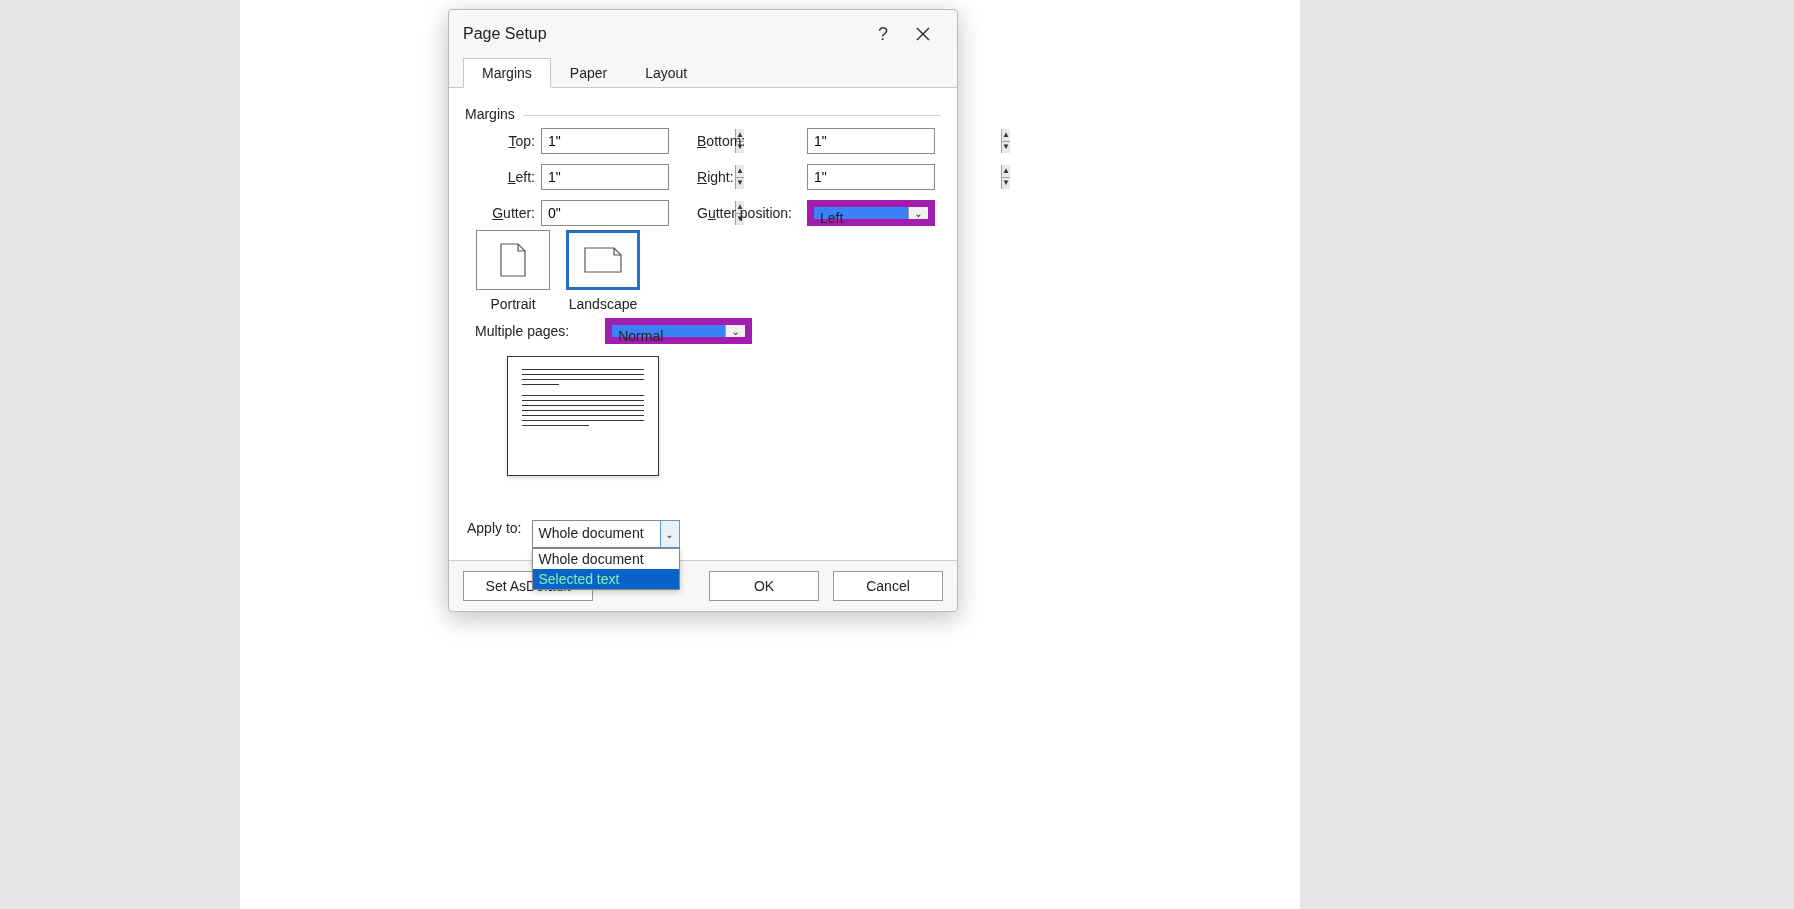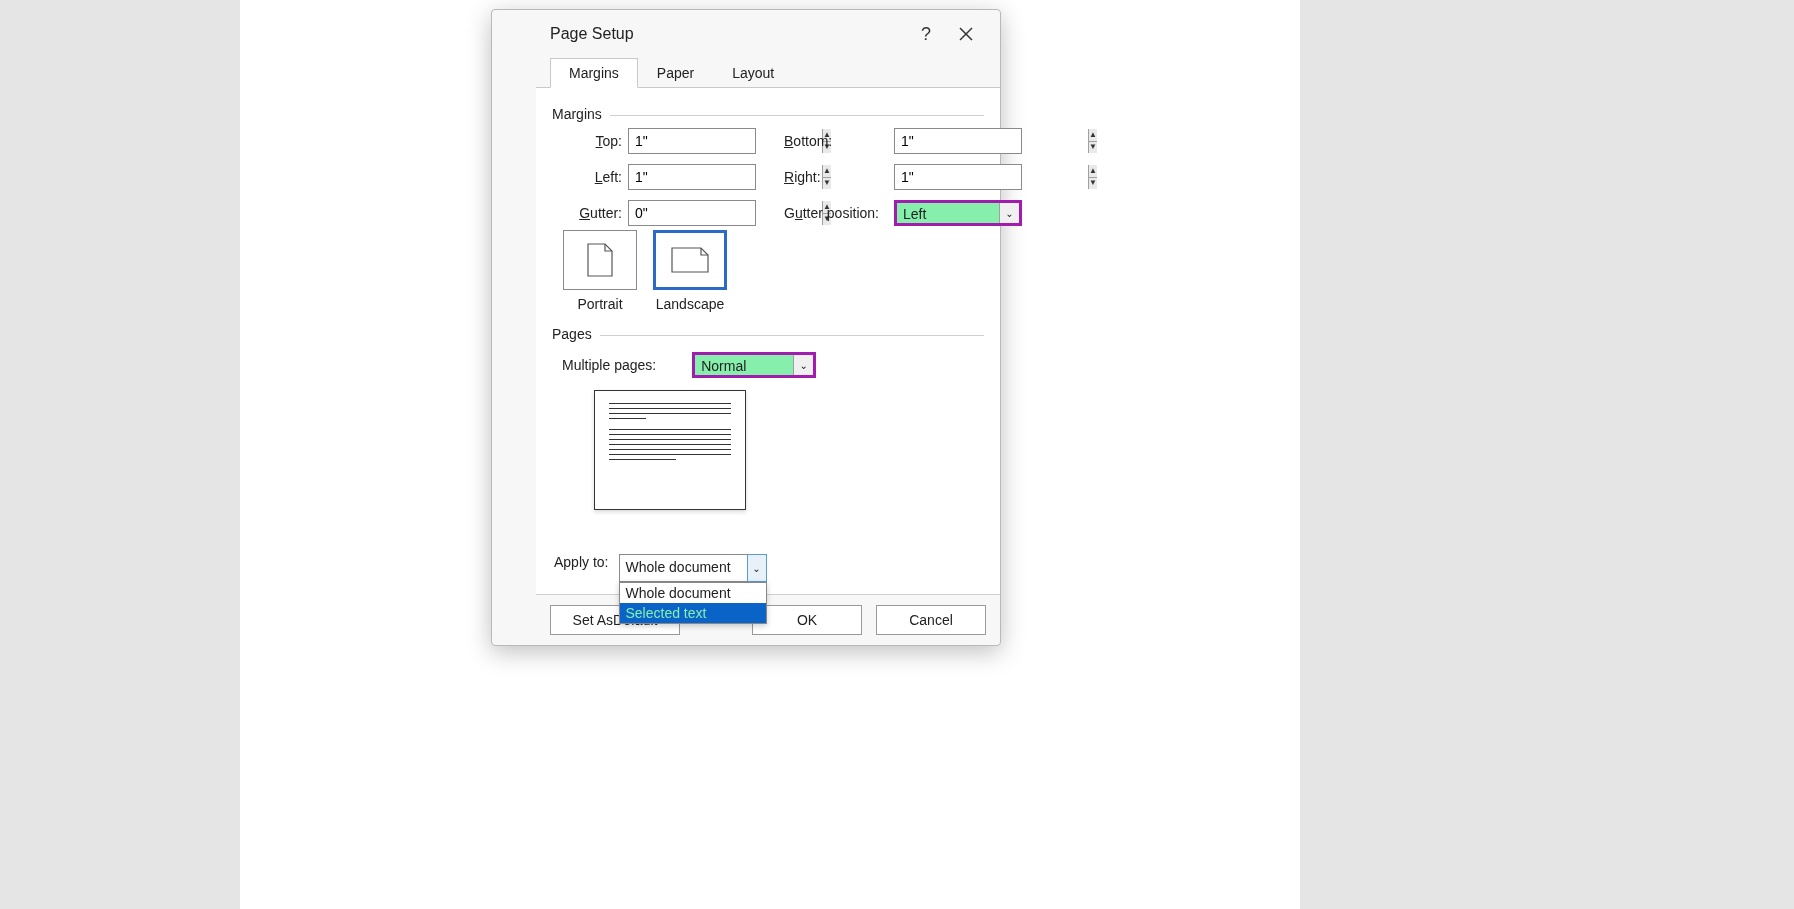--- a/index.html
+++ b/index.html
@@ -14,27 +14,26 @@
     color: #222;
   }
   .page-bg {
     position: absolute;
     left: 240px; top: 0;
     width: 1060px; height: 909px;
     background: #fff;
   }
   .dialog {
     position: absolute;
-    left: 491px; top: 9px;
+    left: 448px; top: 9px;
     width: 510px;
     background: #f7f7f7;
     border: 1px solid #b9b9b9;
     border-radius: 4px;
     box-shadow: 0 6px 24px rgba(0,0,0,.25);
-    padding-left: 44px;
   }
   .titlebar {
     display: flex;
     align-items: center;
     padding: 8px 14px 6px 14px;
   }
   .titlebar .title { flex: 1; font-size: 16px; color: #222; }
   .tb-btn {
     width: 40px; height: 32px;
     display: flex; align-items: center; justify-content: center;
@@ -94,21 +93,21 @@
     width: 18px; display:flex; flex-direction:column;
     border-left:1px solid #a0a0a0;
   }
   .spin-btn {
     flex:1; display:flex; align-items:center; justify-content:center;
     font-size:8px; line-height:1; color:#333; cursor:pointer;
     background:#e9e9e9;
   }
   .spin-btn + .spin-btn { border-top:1px solid #a0a0a0; }
   .combo {
-    display:flex; height:26px; border:3px solid #a21caf; background:#86efac;
+    display:flex; height:26px; border:7px solid #a21caf; background:#3b82f6;
   }
   .combo .val { flex:1; padding:3px 6px; }
   .combo .caret {
     width:20px; border-left:1px solid #a0a0a0;
     display:flex; align-items:center; justify-content:center;
     font-size:10px; cursor:pointer; background:#f0f0f0;
   }
   .orient-row { display:flex; gap:14px; padding-left:10px; padding-top:4px; }
   .orient-item { display:flex; flex-direction:column; align-items:center; width:76px; cursor:pointer; }
   .orient-box {
@@ -260,27 +259,23 @@
         <div class="orient-box">
           <svg width="38" height="26" viewBox="0 0 38 26">
               <polygon points="1,1 30,1 37,8 37,25 1,25" fill="none" stroke="#555" stroke-width="1.2"></polygon>
               <polyline points="30,1 30,8 37,8" fill="none" stroke="#555" stroke-width="1.2"></polyline>
             </svg>
         </div>
         <div class="orient-lbl">Land<span class="ul">s</span>cape</div>
       </div>
     </div>
 
-    <div class="section-head" style="margin-top:14px">
-      <span class="lbl">Pages</span>
-      <span class="rule"></span>
-    </div>
     <div class="pages-row">
       <div><span class="ul">M</span>ultiple pages:</div>
-      <div class="combo" style="width:124px">
+      <div class="combo" style="width:147px">
         <div class="val">Normal</div>
         <div class="caret">⌄</div>
       </div>
     </div>
 
     <div class="preview-box">
       <div class="ln" style="width:100%"></div>
       <div class="ln" style="width:100%"></div>
       <div class="ln" style="width:100%"></div>
       <div class="ln" style="width:30%;margin-bottom:10px"></div>

